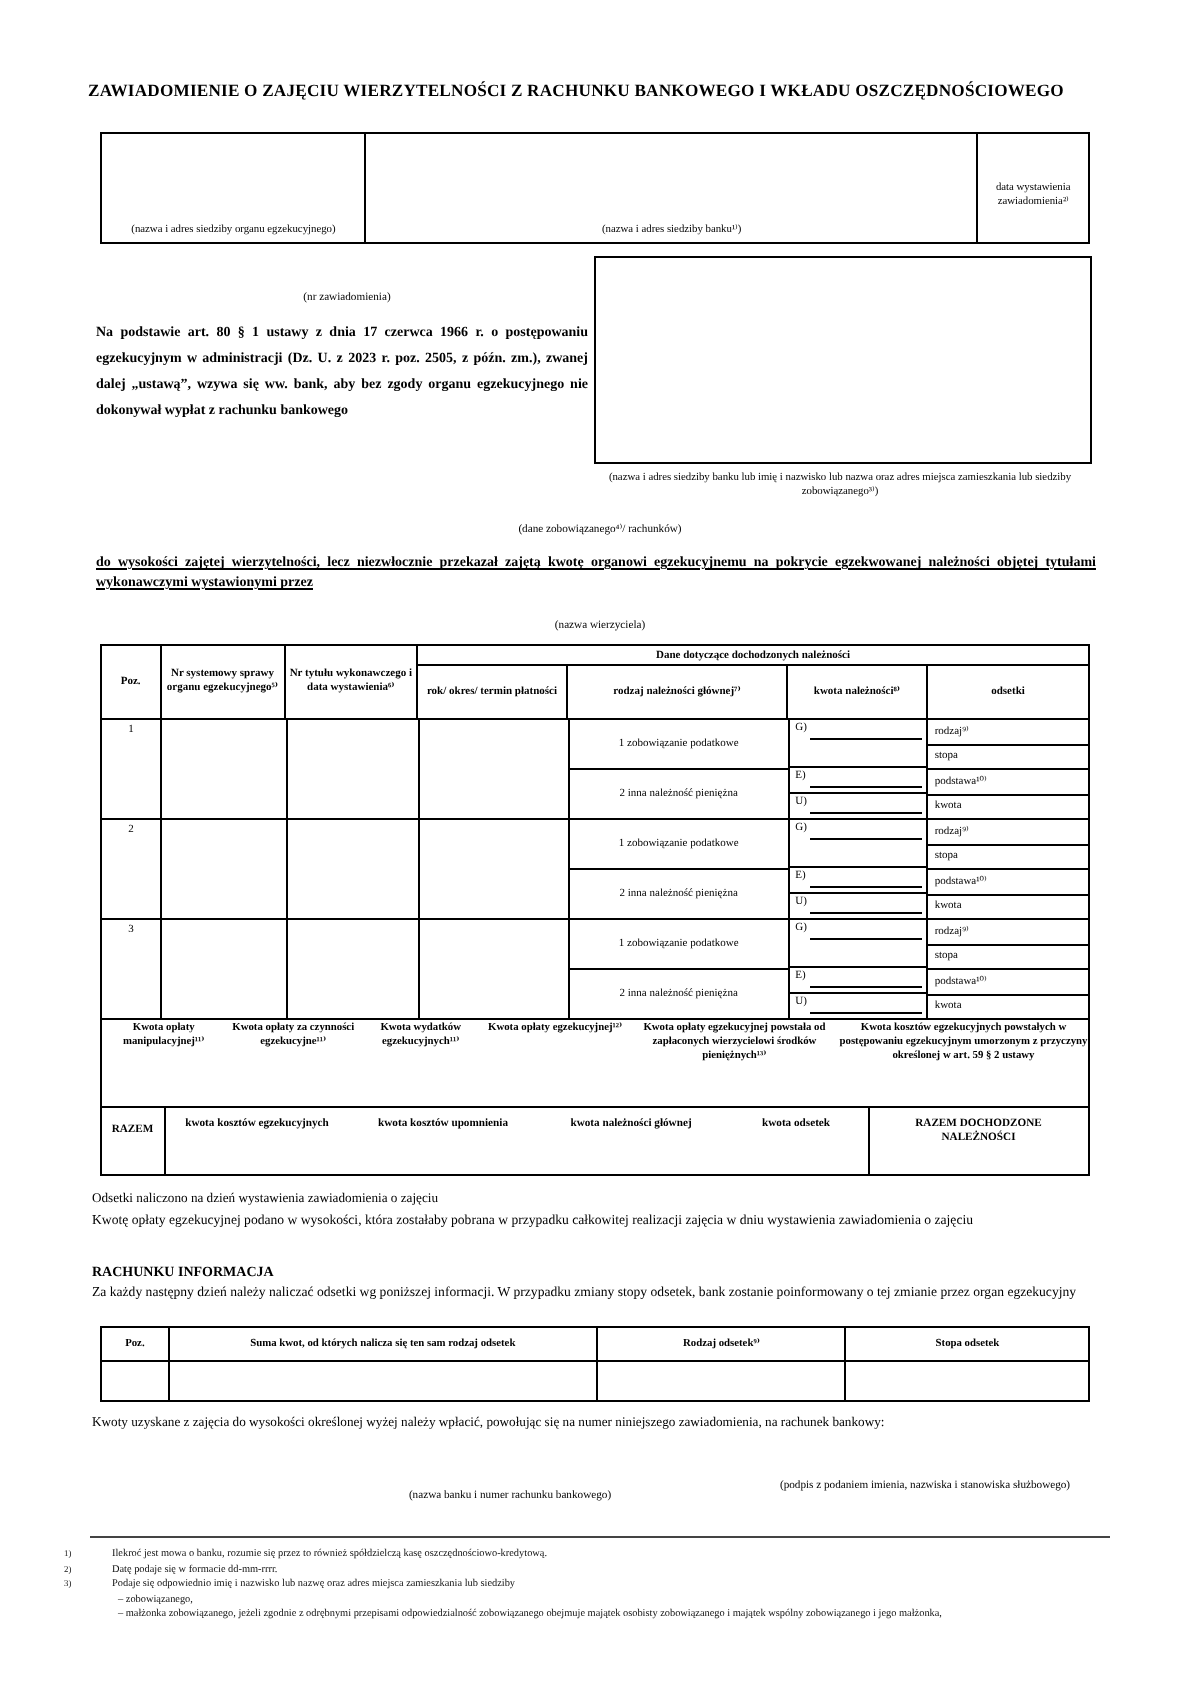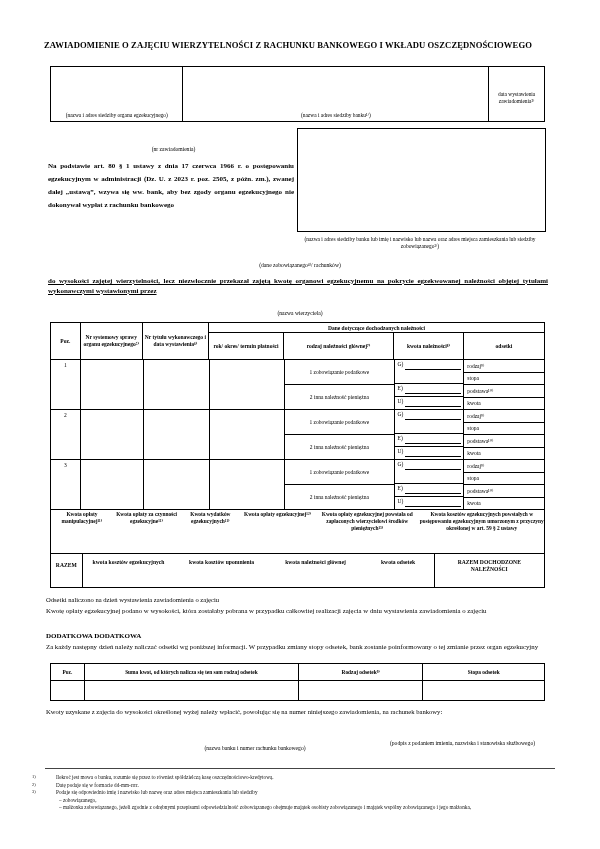--- a/index.html
+++ b/index.html
@@ -255,21 +255,21 @@
       <div class="rz-cell" style="width:94px;">kwota kosztów upomnienia</div>
       <div class="rz-cell" style="width:94px;">kwota należności głównej</div>
       <div class="rz-cell" style="width:71px;">kwota odsetek</div>
     </div>
     <div class="rz-total">RAZEM DOCHODZONE NALEŻNOŚCI</div>
   </div>
 
   <div id="note1" class="abs">Odsetki naliczono na dzień wystawienia zawiadomienia o zajęciu</div>
   <div id="note2" class="abs just">Kwotę opłaty egzekucyjnej podano w wysokości, która zostałaby pobrana w przypadku całkowitej realizacji zajęcia w dniu wystawienia zawiadomienia o zajęciu</div>
 
-  <div id="dodatkowa-title" class="abs b">DODATKOWA DODATKOWA</div>
+  <div id="dodatkowa-title" class="abs b">RACHUNKU INFORMACJA</div>
   <div id="dodatkowa-text" class="abs just">Za każdy następny dzień należy naliczać odsetki wg poniższej informacji. W przypadku zmiany stopy odsetek, bank zostanie poinformowany o tej zmianie przez organ egzekucyjny</div>
 
   <div id="itable" class="abs">
     <div class="it-head">
       <div class="ic iw0">Poz.</div>
       <div class="ic iw1">Suma kwot, od których nalicza się ten sam rodzaj odsetek</div>
       <div class="ic iw2">Rodzaj odsetek⁹⁾</div>
       <div class="ic iw3">Stopa odsetek</div>
     </div>
     <div class="it-row">

